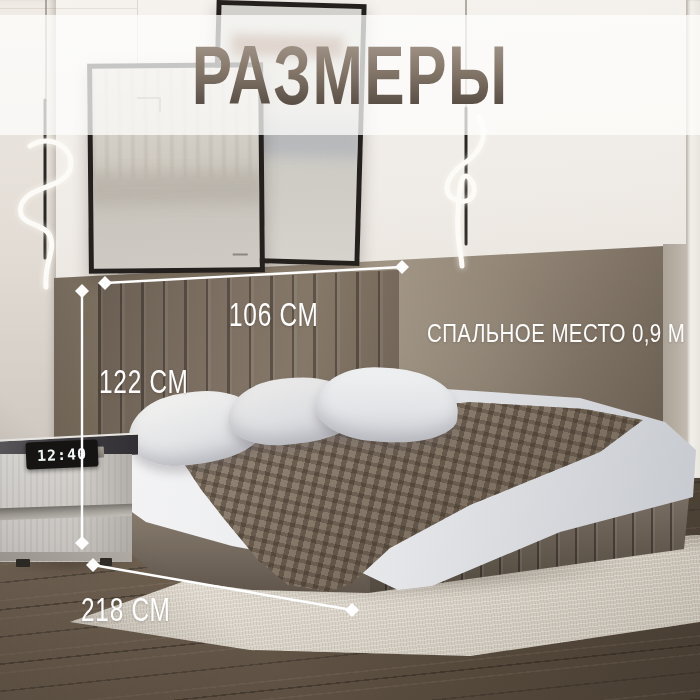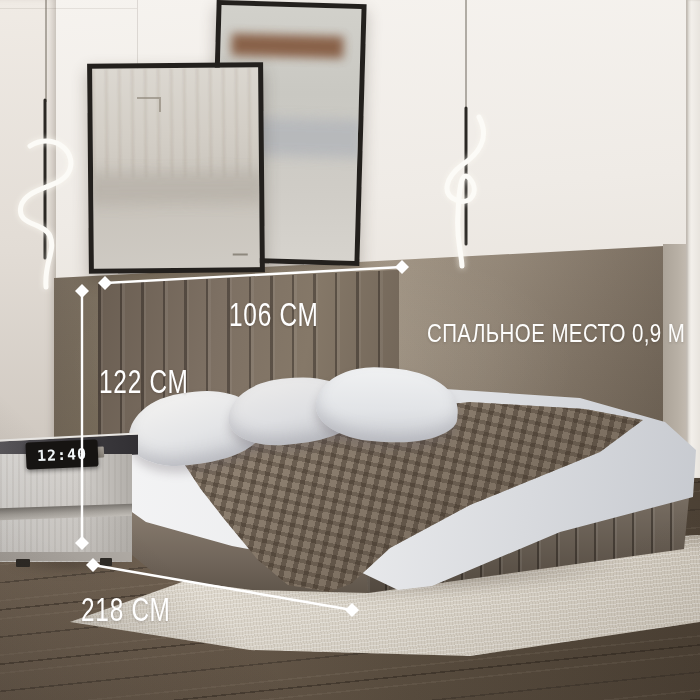--- a/index.html
+++ b/index.html
@@ -204,20 +204,23 @@
   <div class="abs ns-bottom"></div>
   <div class="abs ns-foot" style="left:16px;top:559px;"></div>
   <div class="abs ns-foot" style="left:100px;top:558px;width:12px;"></div>
   <div class="abs ns-device"></div>
   <div class="abs clock">
     <span class="clock-time">12:40</span>
   </div>
 
   <div class="abs vignette"></div>
 
+  <div class="abs banner">
+    <div class="title">РАЗМЕРЫ</div>
+  </div>
 
   <svg class="abs annot" width="700" height="700" viewBox="0 0 700 700">
     <line class="dim-line" x1="105" y1="283" x2="402" y2="267"></line>
     <line class="dim-line" x1="82" y1="291" x2="82" y2="543"></line>
     <line class="dim-line" x1="93" y1="565" x2="352" y2="610"></line>
     <path class="dim-diamond" d="M105 276 L112 283 L105 290 L98 283 Z"></path>
     <path class="dim-diamond" d="M402 260 L409 267 L402 274 L395 267 Z"></path>
     <path class="dim-diamond" d="M82 284 L89 291 L82 298 L75 291 Z"></path>
     <path class="dim-diamond" d="M82 536 L89 543 L82 550 L75 543 Z"></path>
     <path class="dim-diamond" d="M93 558 L100 565 L93 572 L86 565 Z"></path>

